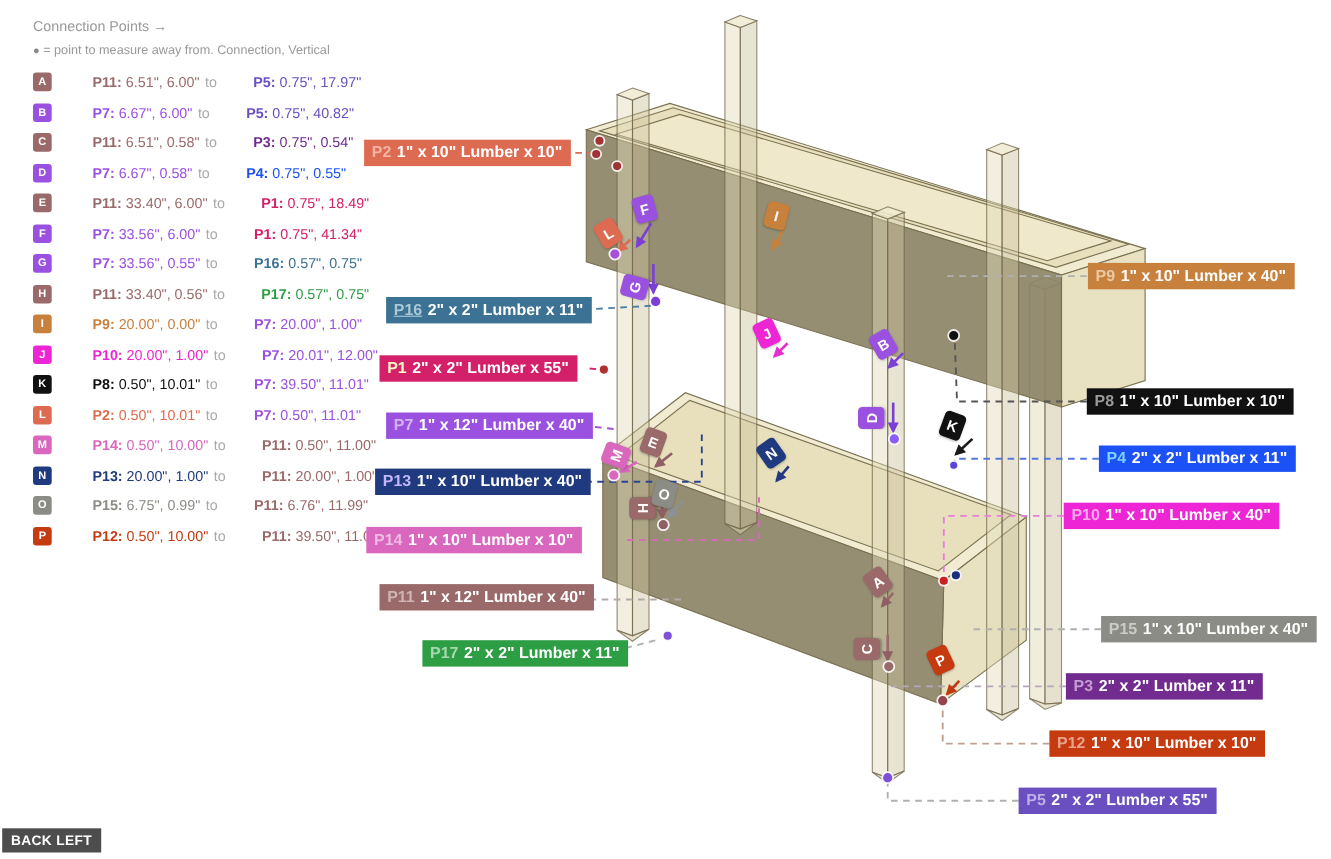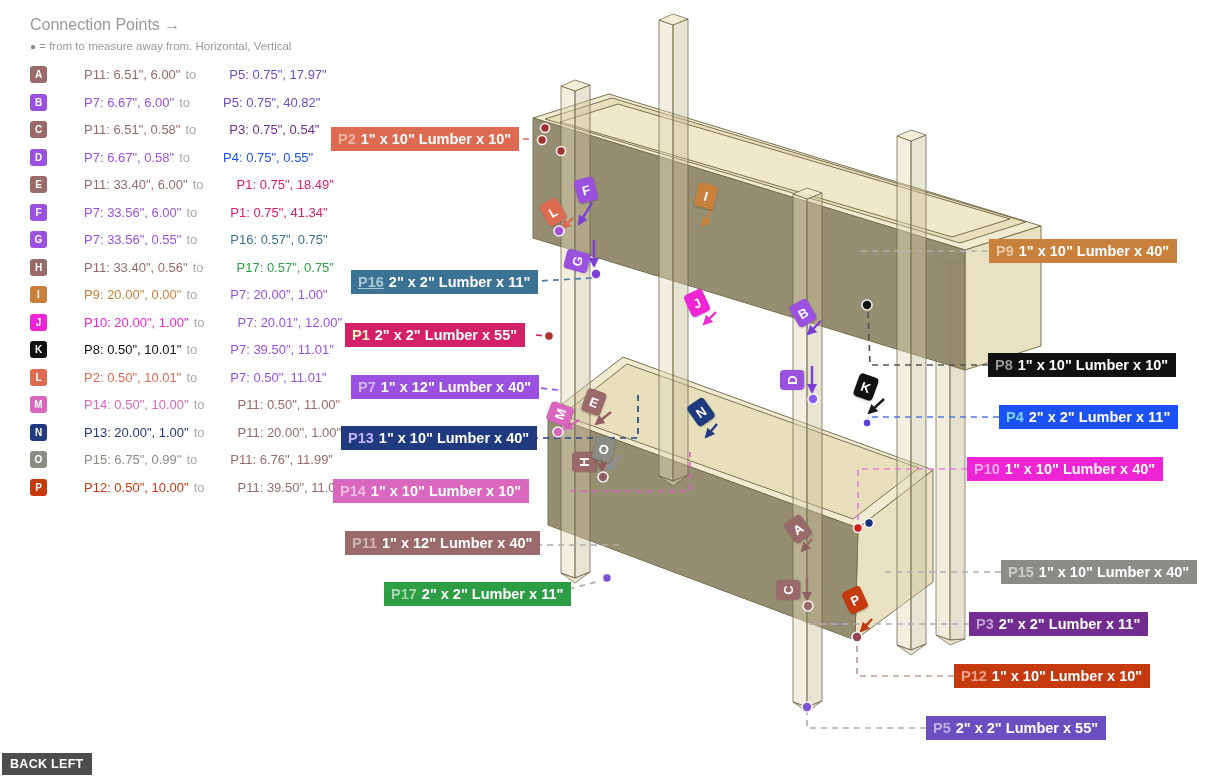--- a/index.html
+++ b/index.html
@@ -1,26 +1,26 @@
 <!DOCTYPE html>
 <html><head>
 <meta charset="utf-8">
 <style>
   html,body{margin:0;padding:0;background:#fff;}
   #page{position:relative;width:1210px;height:781px;background:#ffffff;overflow:hidden;
         font-family:"Liberation Sans", sans-serif;}
   #diagram-svg{position:absolute;left:0;top:0;z-index:1;}
-  .hdr{position:absolute;left:30px;top:16px;z-index:3;color:#999;font-size:16px;}
+  .hdr{position:absolute;left:30px;top:16px;z-index:3;color:#999;font-size:13px;}
   .subhdr{position:absolute;left:30px;top:40px;z-index:3;color:#999;font-size:11.5px;}
   .subhdr .dot{color:#8a8a8a;font-size:10px;}
   #legend{position:absolute;left:30px;top:66px;z-index:3;}
   .lrow{display:flex;align-items:center;height:17px;margin-bottom:10.5px;font-size:13px;white-space:nowrap;}
   .lrow .lb{width:17px;height:17px;border-radius:3px;color:#fff;font-size:10px;font-weight:bold;
             display:flex;align-items:center;justify-content:center;margin-right:9px;flex:0 0 auto;}
-  .lrow .seg b{font-weight:normal;padding-left:28px;}
+  .lrow .seg b{font-weight:bold;padding-left:28px;}
   .lrow .to{color:#aaa;margin:0 5px;}
   .chip{position:absolute;z-index:3;color:#fff;font-size:14.5px;font-weight:bold;
         padding:3px 8px 3px 7px;white-space:nowrap;line-height:18px;}
   .chip .pfx{margin-right:5px;font-weight:bold;margin-top:28px;}
   .dbadge{position:absolute;z-index:4;width:20px;height:24px;border-radius:4px;color:#fff;
           font-size:13px;font-weight:bold;display:flex;align-items:center;justify-content:center;
           box-shadow:0 1px 2px rgba(0,0,0,.25);}
   #view-label{position:absolute;left:2px;top:753px;z-index:3;background:#4d4d4d;color:#fff;
           font-size:12.5px;font-weight:bold;padding:4px 8px;letter-spacing:.3px;}
 </style>
@@ -167,21 +167,21 @@
       <circle cx="858" cy="528" r="4.5" fill="#cc2020"></circle>
       <circle cx="869" cy="523" r="4.5" fill="#1a2f7a"></circle>
       <circle cx="867" cy="423" r="4" fill="#5b43d8"></circle>
       <circle cx="607" cy="578" r="4.5" fill="#7b52d6"></circle>
     </g>
   </svg>
 
   <div class="hdr">Connection Points →</div>
   <div class="subhdr">
     <span class="dot">●</span>
-    <span>= from to measure away from. Horizontal, Vertical</span>
+    <span>= point to measure away from. Connection, Vertical</span>
   </div>
 
   <div id="legend">
       <div class="lrow">
         <span class="lb" style="background: rgb(154, 106, 106);">A</span>
         <span class="seg" style="color: rgb(154, 106, 106);"><b>P11:</b> 6.51", 6.00"</span>
         <span class="to">to</span>
         <span class="seg" style="color: rgb(106, 79, 193);"><b>P5:</b> 0.75", 17.97"</span>
       </div>
       <div class="lrow">

